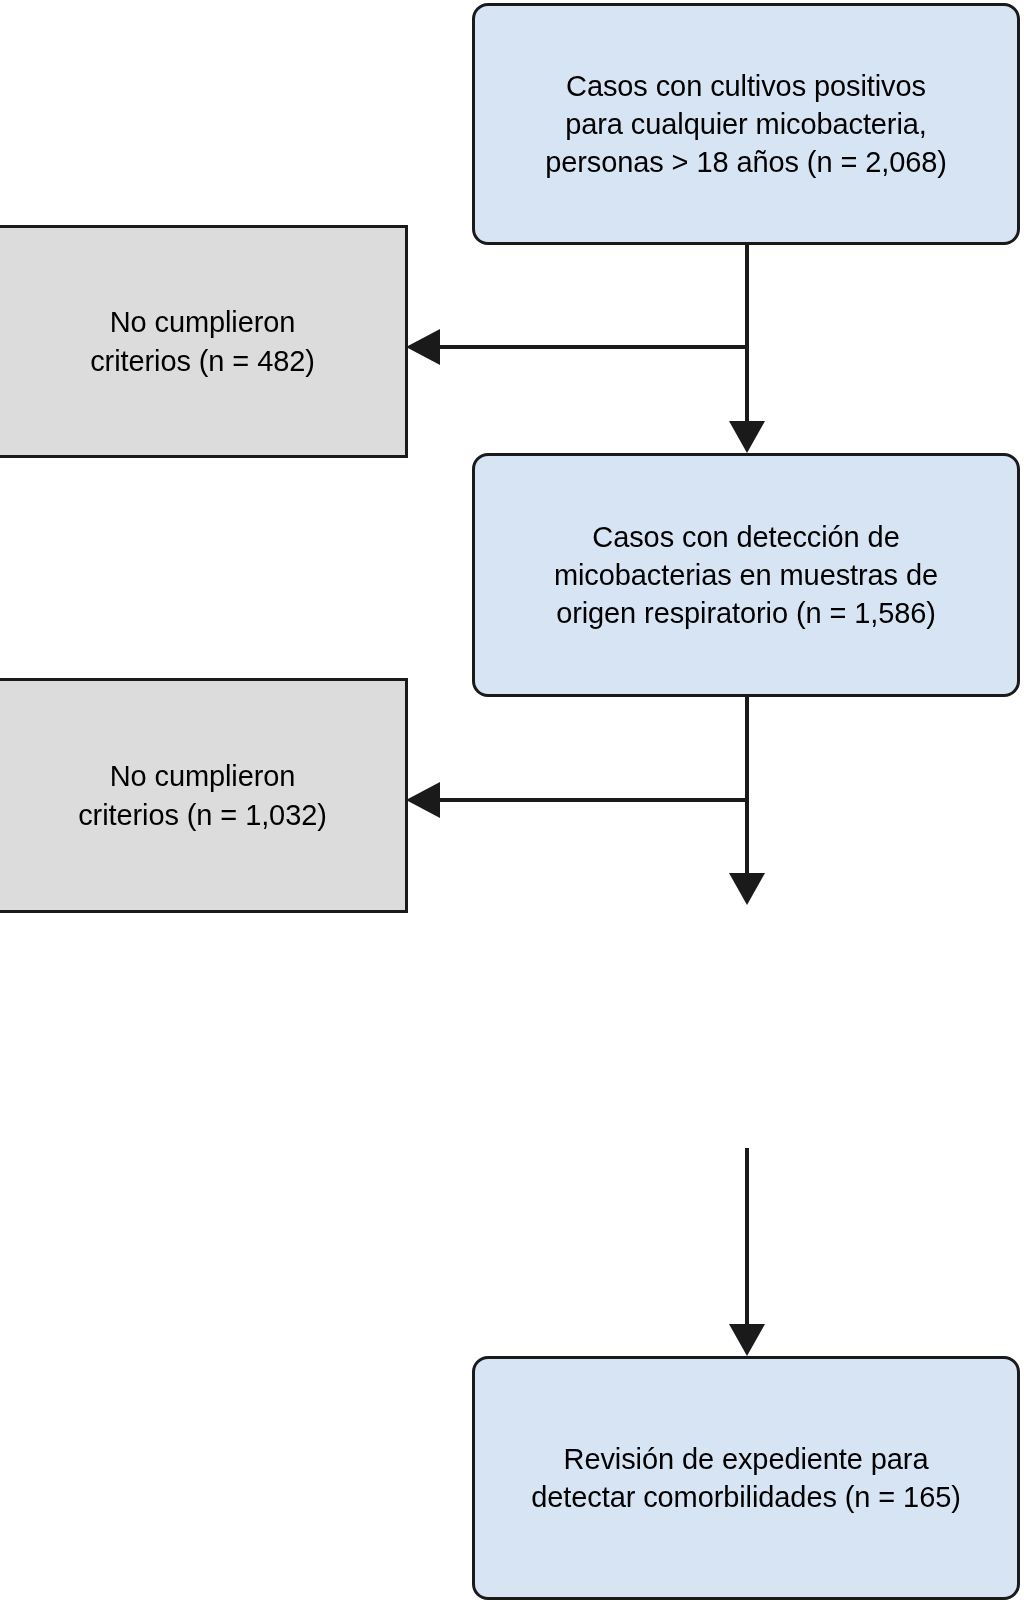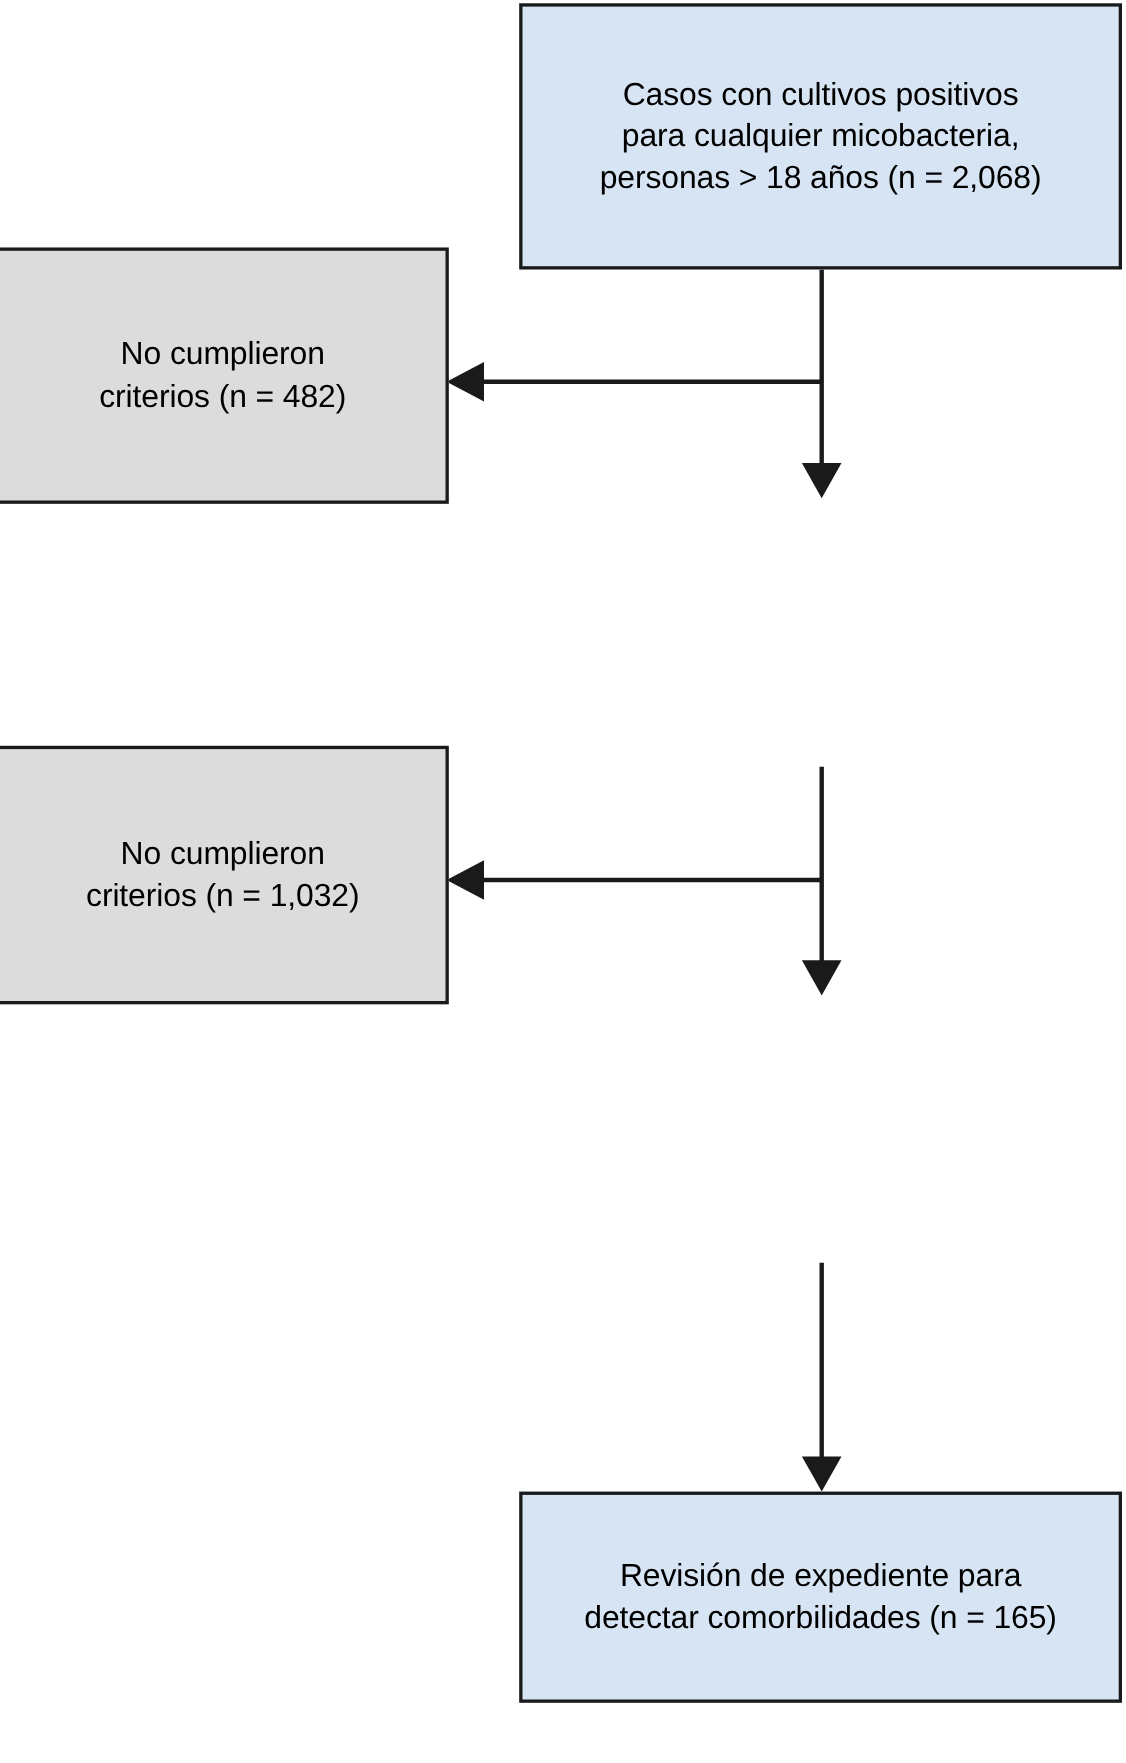--- a/index.html
+++ b/index.html
@@ -27,20 +27,21 @@
     justify-content: center;
     text-align: center;
     color: #000000;
     font-size: 29px;
     line-height: 1.32;
     padding: 6px 14px;
     letter-spacing: -0.1px;
   }
   .node-blue {
     background: #d7e4f3;
+    border-radius: 16px;
   }
   .node-gray {
     background: #dcdcdc;
   }
   .node .label {
     display: block;
     width: 100%;
     white-space: pre-line;
   }
   svg.edges {
@@ -87,25 +88,30 @@
     <span class="label">Casos con cultivos positivos
 para cualquier micobacteria,
 personas &gt; 18 años (n = 2,068)</span>
   </div>
 
   <div class="node node-gray" style="left:-3px; top:225px; width:411px; height:233px;">
     <span class="label">No cumplieron
 criterios (n = 482)</span>
   </div>
 
+  <div class="node node-blue" style="left:472px; top:453px; width:548px; height:244px;">
+    <span class="label">Casos con detección de
+micobacterias en muestras de
+origen respiratorio (n = 1,586)</span>
+  </div>
 
   <div class="node node-gray" style="left:-3px; top:678px; width:411px; height:235px;">
     <span class="label">No cumplieron
 criterios (n = 1,032)</span>
   </div>
 
 
-  <div class="node node-blue" style="left:472px; top:1356px; width:548px; height:192px;">
+  <div class="node node-blue" style="left:472px; top:1356px; width:548px; height:244px;">
     <span class="label">Revisión de expediente para
 detectar comorbilidades (n = 165)</span>
   </div>
 
 </div>
 
 </body></html>

